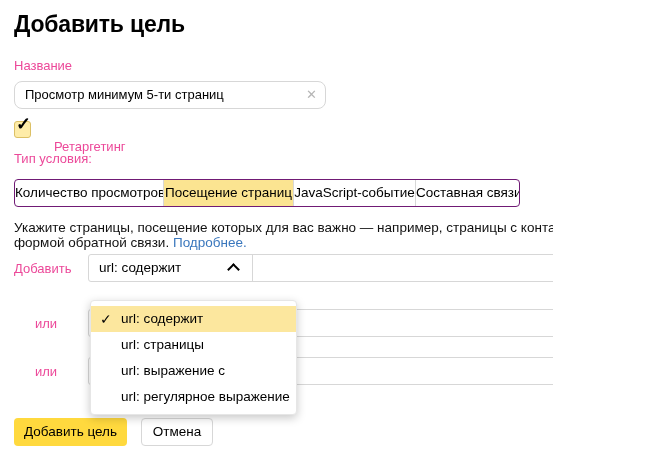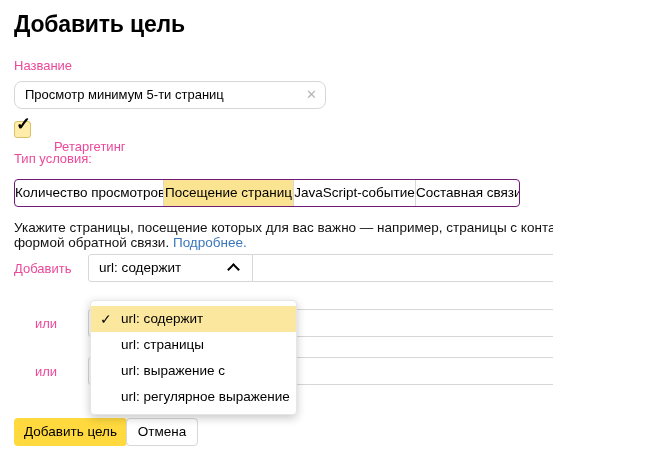--- a/index.html
+++ b/index.html
@@ -43,21 +43,21 @@
   .menu{position:absolute;left:90px;top:300px;width:207px;box-sizing:border-box;background:#fff;
     border:1px solid #e6e6e6;border-radius:4px;box-shadow:0 3px 10px rgba(0,0,0,.22);
     padding:5px 0 4px 0;z-index:5;}
   .menu-item{position:relative;height:26px;line-height:26px;font-size:13.5px;padding-left:30px;cursor:pointer;white-space:nowrap;}
   .menu-item.selected{background:#fce79e;}
   .menu-item .mcheck{position:absolute;left:9px;top:0;font-size:14px;color:#000;}
 
   .btn{position:absolute;top:418px;height:28px;box-sizing:border-box;border-radius:4px;
     font-size:13.5px;text-align:center;line-height:28px;cursor:pointer;}
   .btn-primary{left:14px;width:113px;background:#ffd93e;border:none;line-height:28px;}
-  .btn-secondary{left:126px;width:72px;background:#fff;border:1px solid #d7d7d7;line-height:26px;}
+  .btn-secondary{left:141px;width:72px;background:#fff;border:1px solid #d7d7d7;line-height:26px;}
 </style>
 </head>
 <body>
 
 <div class="stage">
 
   <div class="title">Добавить цель</div>
   <div class="close">✕</div>
 
   <div class="lbl" style="left:14px;top:58px;">Название</div>

